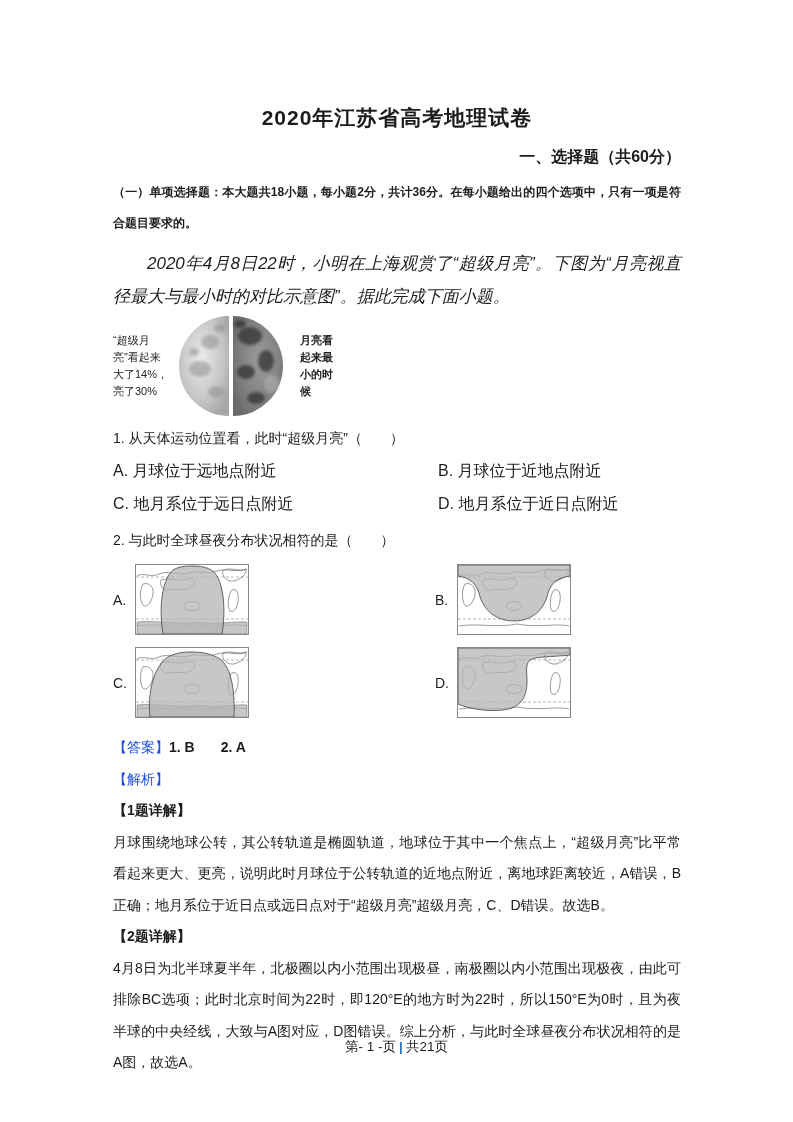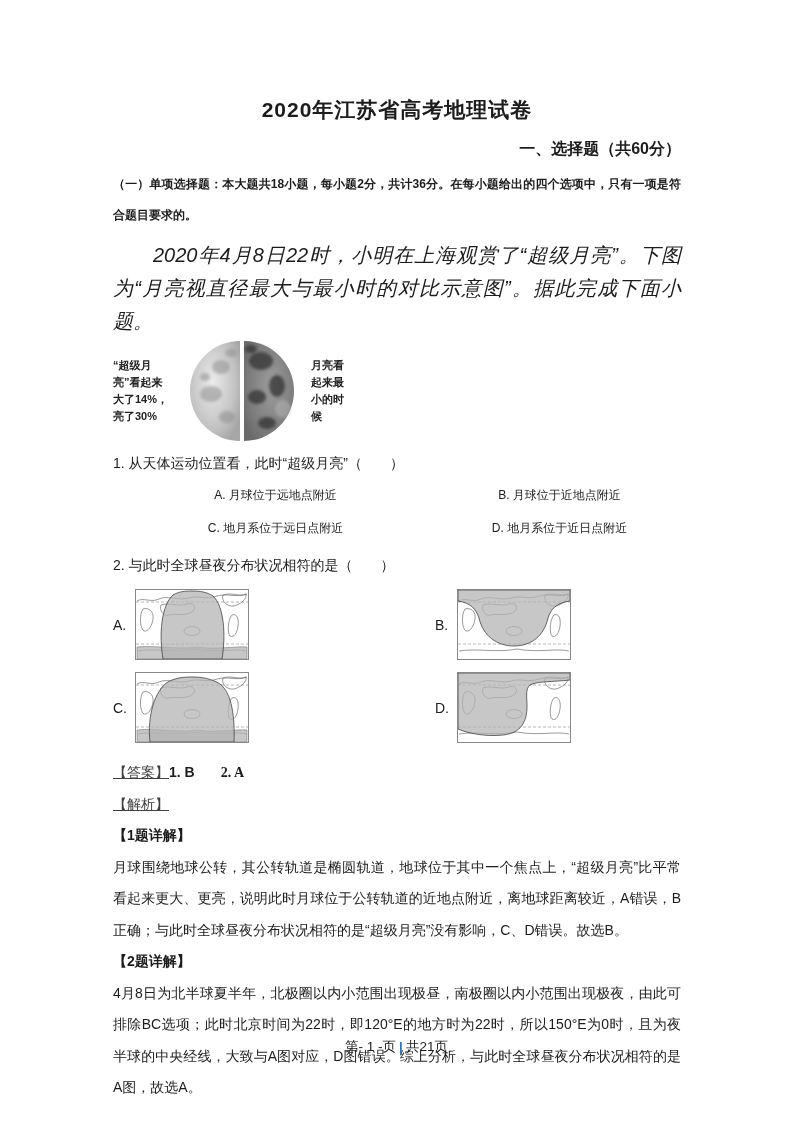--- a/index.html
+++ b/index.html
@@ -1,48 +1,48 @@
 <!DOCTYPE html>
 <html><head>
 <meta charset="utf-8">
 <style>
   html,body{margin:0;padding:0;background:#ffffff;}
   body{
     width:793px;height:1122px;position:relative;overflow:hidden;
     font-family:"Liberation Sans","DejaVu Sans",sans-serif;
     color:#1c1c1c;
   }
-  .content{position:absolute;left:113px;width:568px;top:0;}
+  .content{position:absolute;left:113px;width:568px;top:8px;}
   .doc-title{
     margin-top:97px;text-align:center;font-size:21px;line-height:26px;
     font-weight:bold;letter-spacing:1px;
   }
   .section-heading{margin-top:16px;font-size:16px;line-height:20px;font-weight:bold;text-align:right;}
   .subsection-heading{margin-top:10px;font-size:12px;line-height:31px;font-weight:bold;text-align:justify;}
   .stem{
-    margin-top:8px;font-size:20px;line-height:33px;font-style:italic;
+    margin-top:8px;font-size:17px;line-height:33px;font-style:italic;
     text-indent:2em;text-align:justify;
   }
   .figure-row{display:flex;align-items:center;margin-top:1px;height:104px;}
   .moon-caption{font-size:11px;line-height:17px;color:#222;}
-  .caption-left{width:57px;font-weight:700;margin-right:13px;}
+  .caption-left{width:57px;font-weight:400;margin-right:2px;}
   .caption-right{width:37px;margin-left:10px;font-weight:bold;}
   .qline{font-size:14px;line-height:32px;margin-top:4px;}
-  .options-grid{display:grid;grid-template-columns:325px 1fr;font-size:12px;line-height:33px;text-align:center;}
+  .options-grid{display:grid;grid-template-columns:325px 1fr;font-size:16px;line-height:33px;}
   .map-row{display:flex;align-items:center;margin-top:0;}
   .map-row + .map-row{margin-top:12px;}
   .maps-block{margin-top:8px;}
   .map-label{width:22px;font-size:14px;}
   .map-spacer{width:186px;}
   .solution{margin-top:14px;font-size:14px;line-height:31.5px;}
   .solution p{margin:0;text-align:justify;}
-  .tag-blue{color:#404040;text-decoration:underline;}
+  .tag-blue{color:#1d4ed8;}
   .detail-tag{font-weight:bold;}
   .answer-vals{font-weight:600;}
-  .answer-q2{margin-left:26px;font-family:Liberation Serif, serif;}
+  .answer-q2{margin-left:26px;}
   .page-footer{
     position:absolute;top:1038px;left:0;width:793px;text-align:center;
     font-size:13.5px;color:#1c1c1c;
   }
   .footer-sep{color:#2E74B5;font-weight:bold;margin:0 3px;}
 </style>
 </head>
 <body>
 
 <div class="content">
@@ -190,21 +190,21 @@
   </div>
 
   <div class="solution">
     <div>
       <span class="tag-blue">【答案】</span><span class="answer-vals">1. B</span><span class="answer-vals answer-q2">2. A</span>
     </div>
     <div>
       <span class="tag-blue">【解析】</span>
     </div>
     <div class="detail-tag">【1题详解】</div>
-    <p>月球围绕地球公转，其公转轨道是椭圆轨道，地球位于其中一个焦点上，“超级月亮”比平常看起来更大、更亮，说明此时月球位于公转轨道的近地点附近，离地球距离较近，A错误，B正确；与此时全球昼夜分布状况相符的是“超级月亮”没有影响，C、D错误。故选B。</p>
+    <p>月球围绕地球公转，其公转轨道是椭圆轨道，地球位于其中一个焦点上，“超级月亮”比平常看起来更大、更亮，说明此时月球位于公转轨道的近地点附近，离地球距离较近，A错误，B正确；地月系位于近日点或远日点对于“超级月亮”超级月亮，C、D错误。故选B。</p>
     <div class="detail-tag">【2题详解】</div>
     <p>4月8日为北半球夏半年，北极圈以内小范围出现极昼，南极圈以内小范围出现极夜，由此可排除BC选项；此时北京时间为22时，即120°E的地方时为22时，所以150°E为0时，且为夜半球的中央经线，大致与A图对应，D图错误。综上分析，与此时全球昼夜分布状况相符的是A图，故选A。</p>
   </div>
 
 </div>
 
 <div class="page-footer">
   <span>第- 1 -页</span><span class="footer-sep">|</span><span>共21页</span>
 </div>
 

